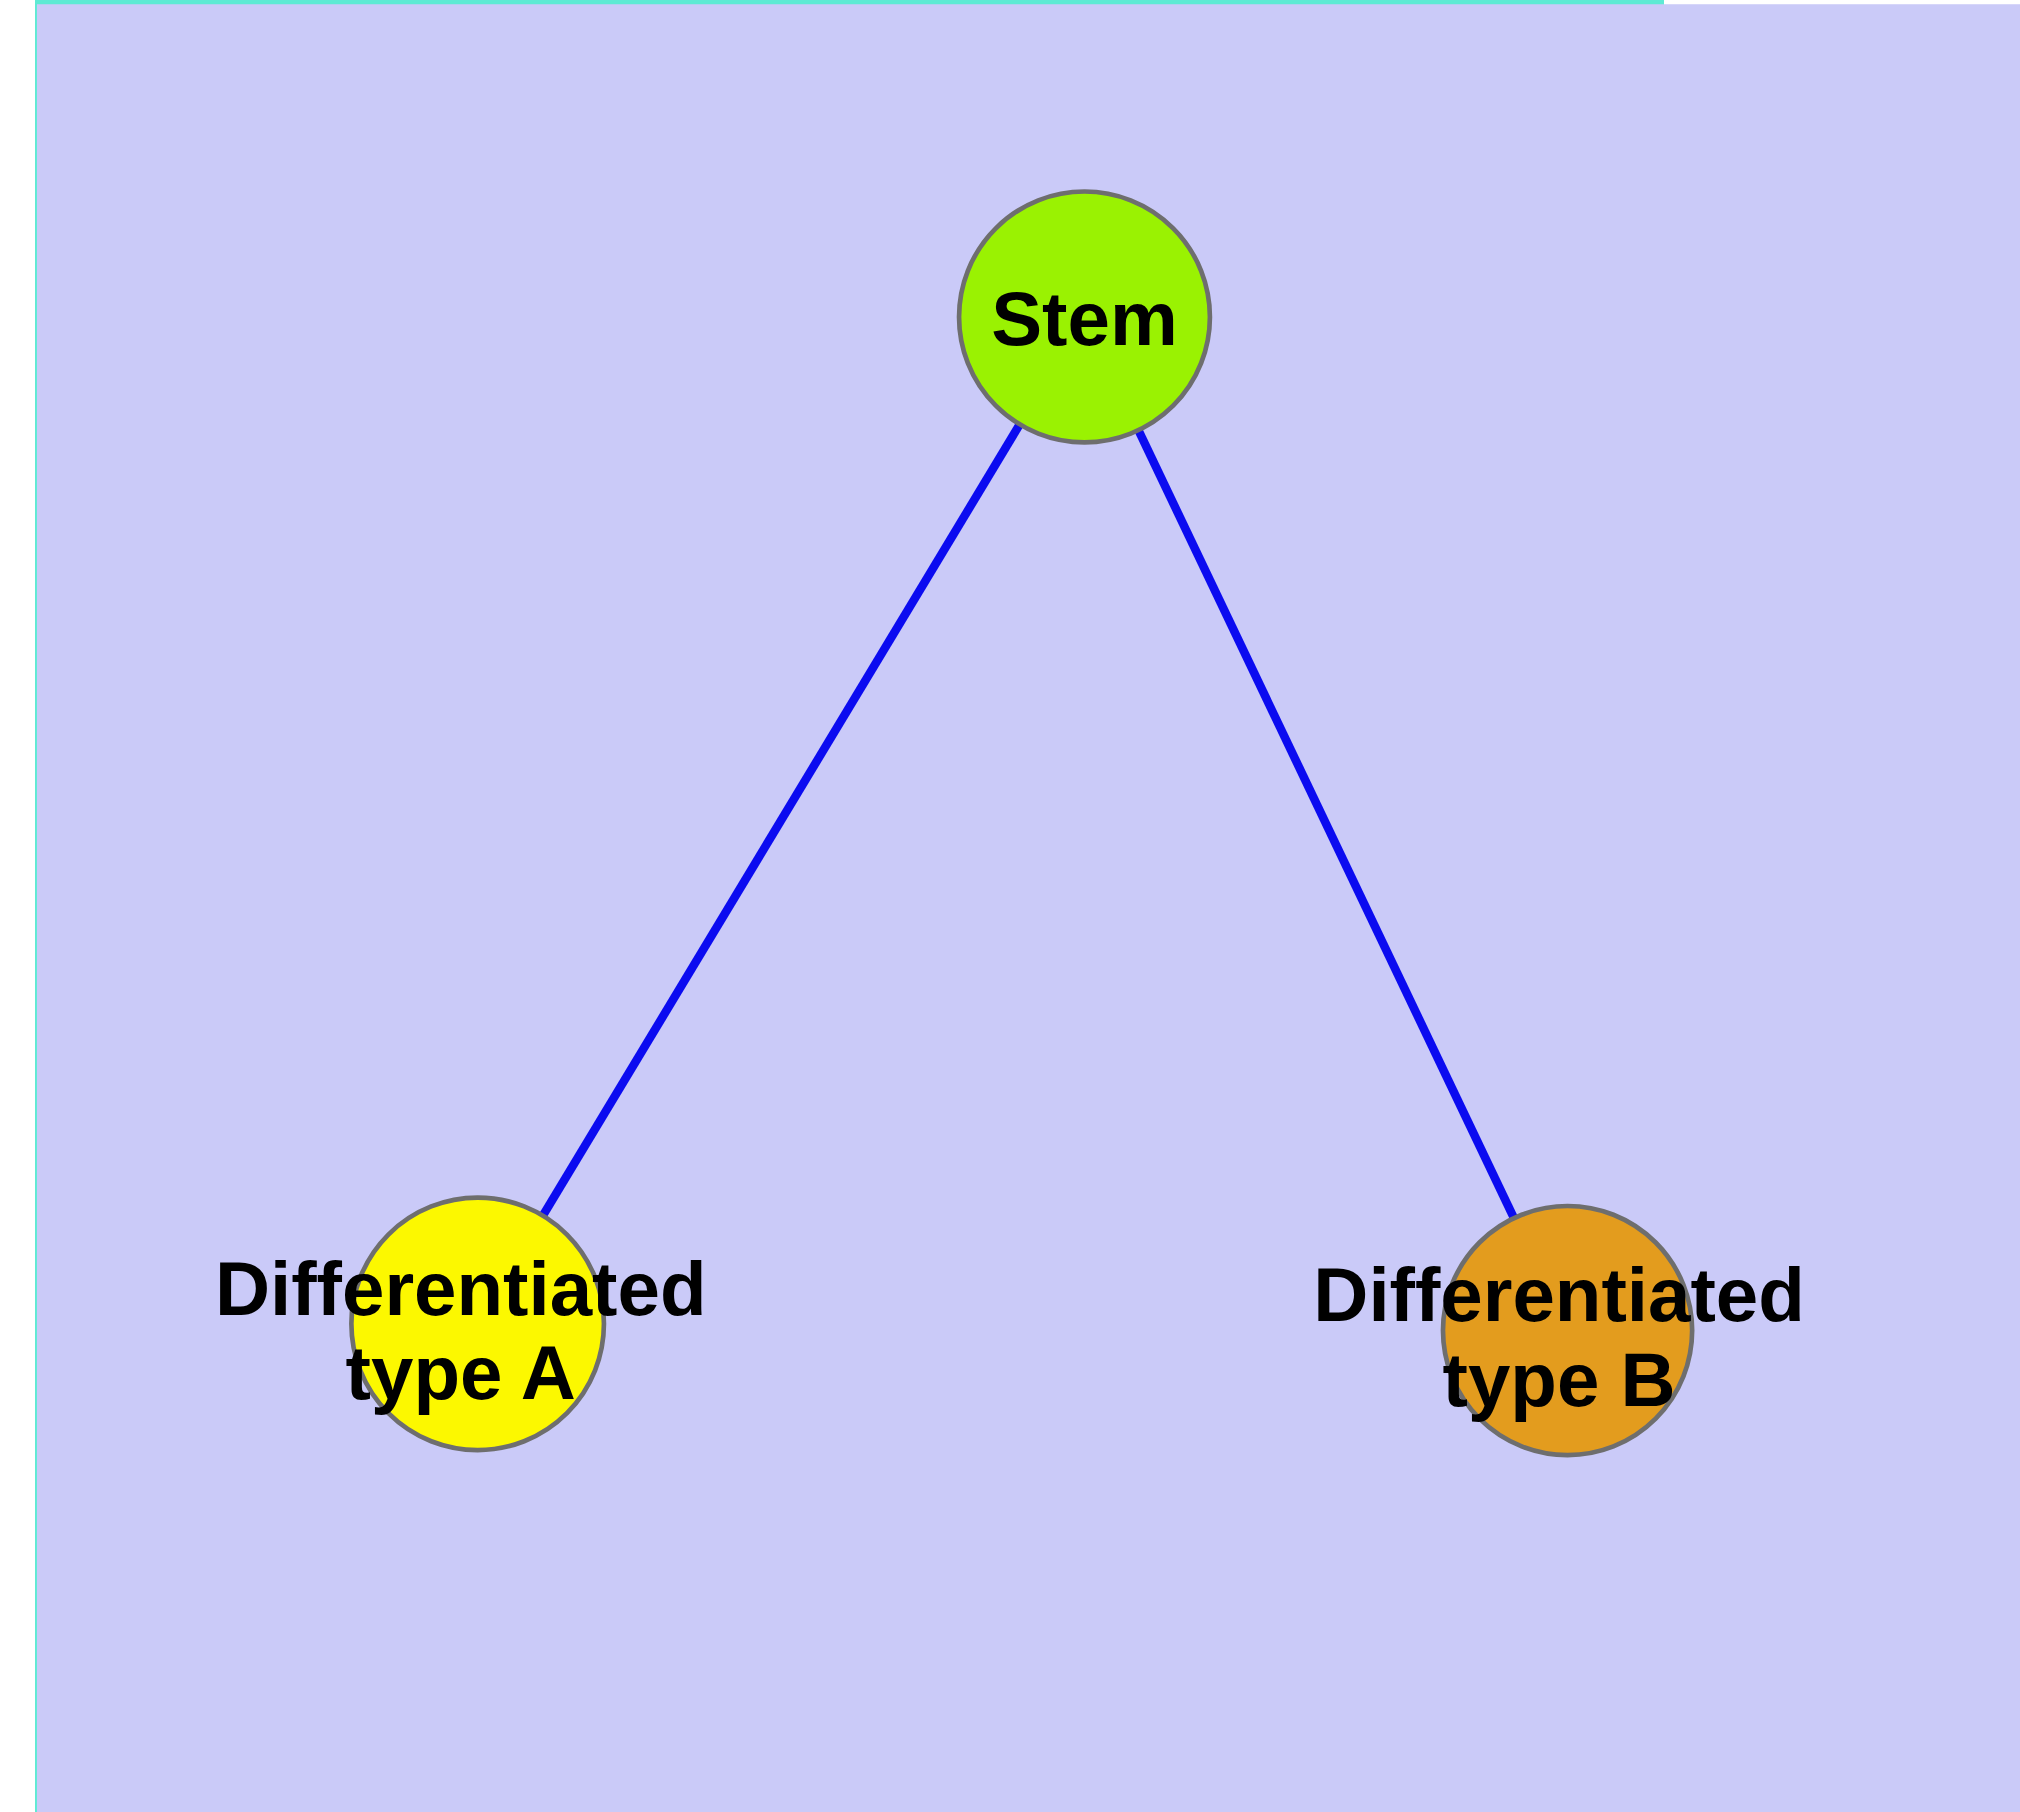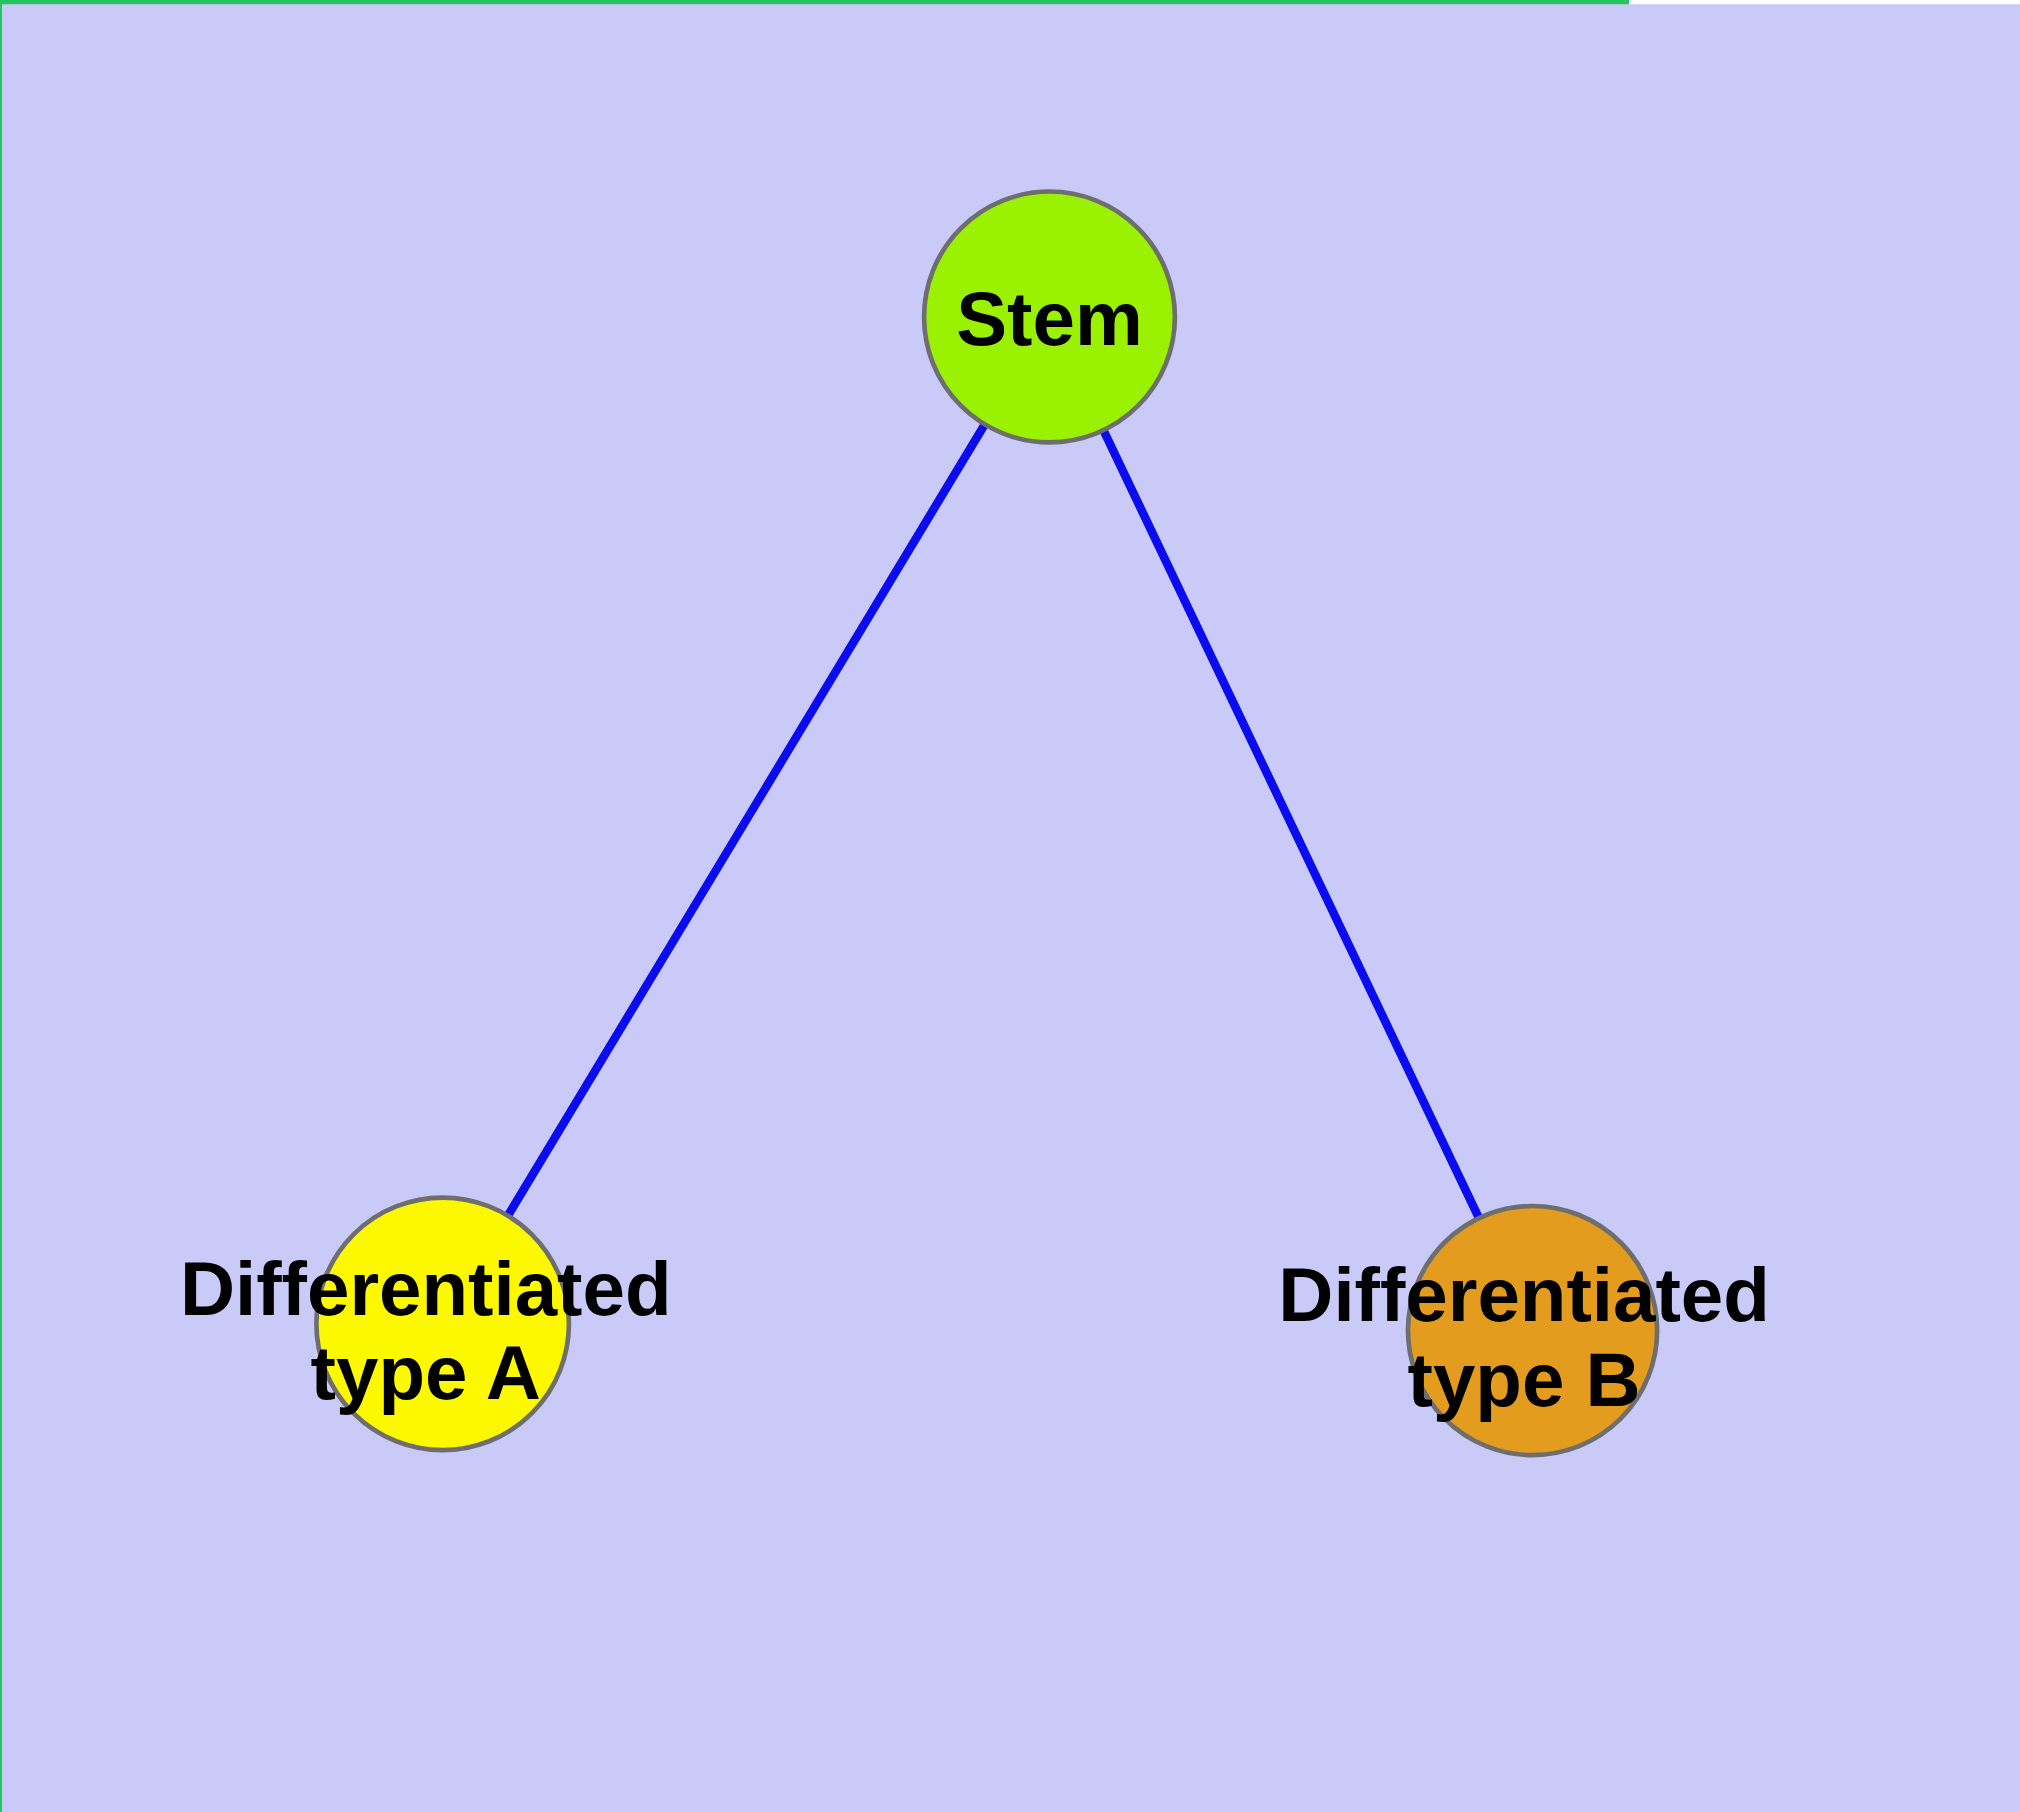--- a/index.html
+++ b/index.html
@@ -4,21 +4,22 @@
 <style>
   html, body {
     margin: 0;
     padding: 0;
     background: #FFFFFF;
   }
   .stage {
     position: relative;
     width: 1629px;
     height: 1812px;
-    background: #22c55e;
+    background: #5eead4;
+    margin-left: 35px;
   }
   svg {
     display: block;
   }
   .edge-line {
     stroke-width: 10px;
     fill: none;
   }
   .node-circle {
     stroke-width: 5.5px;

